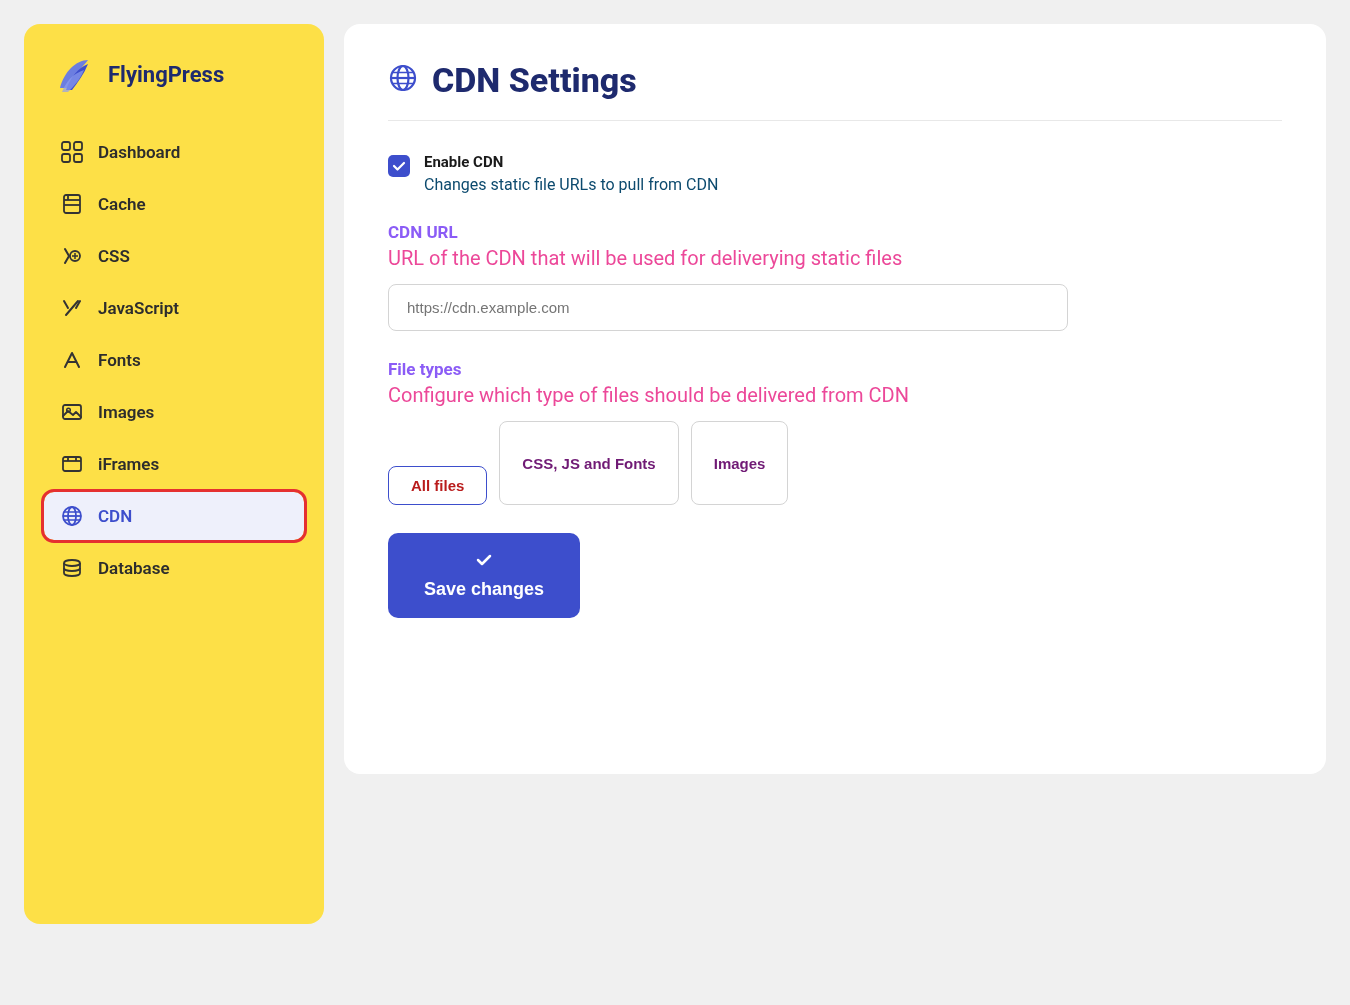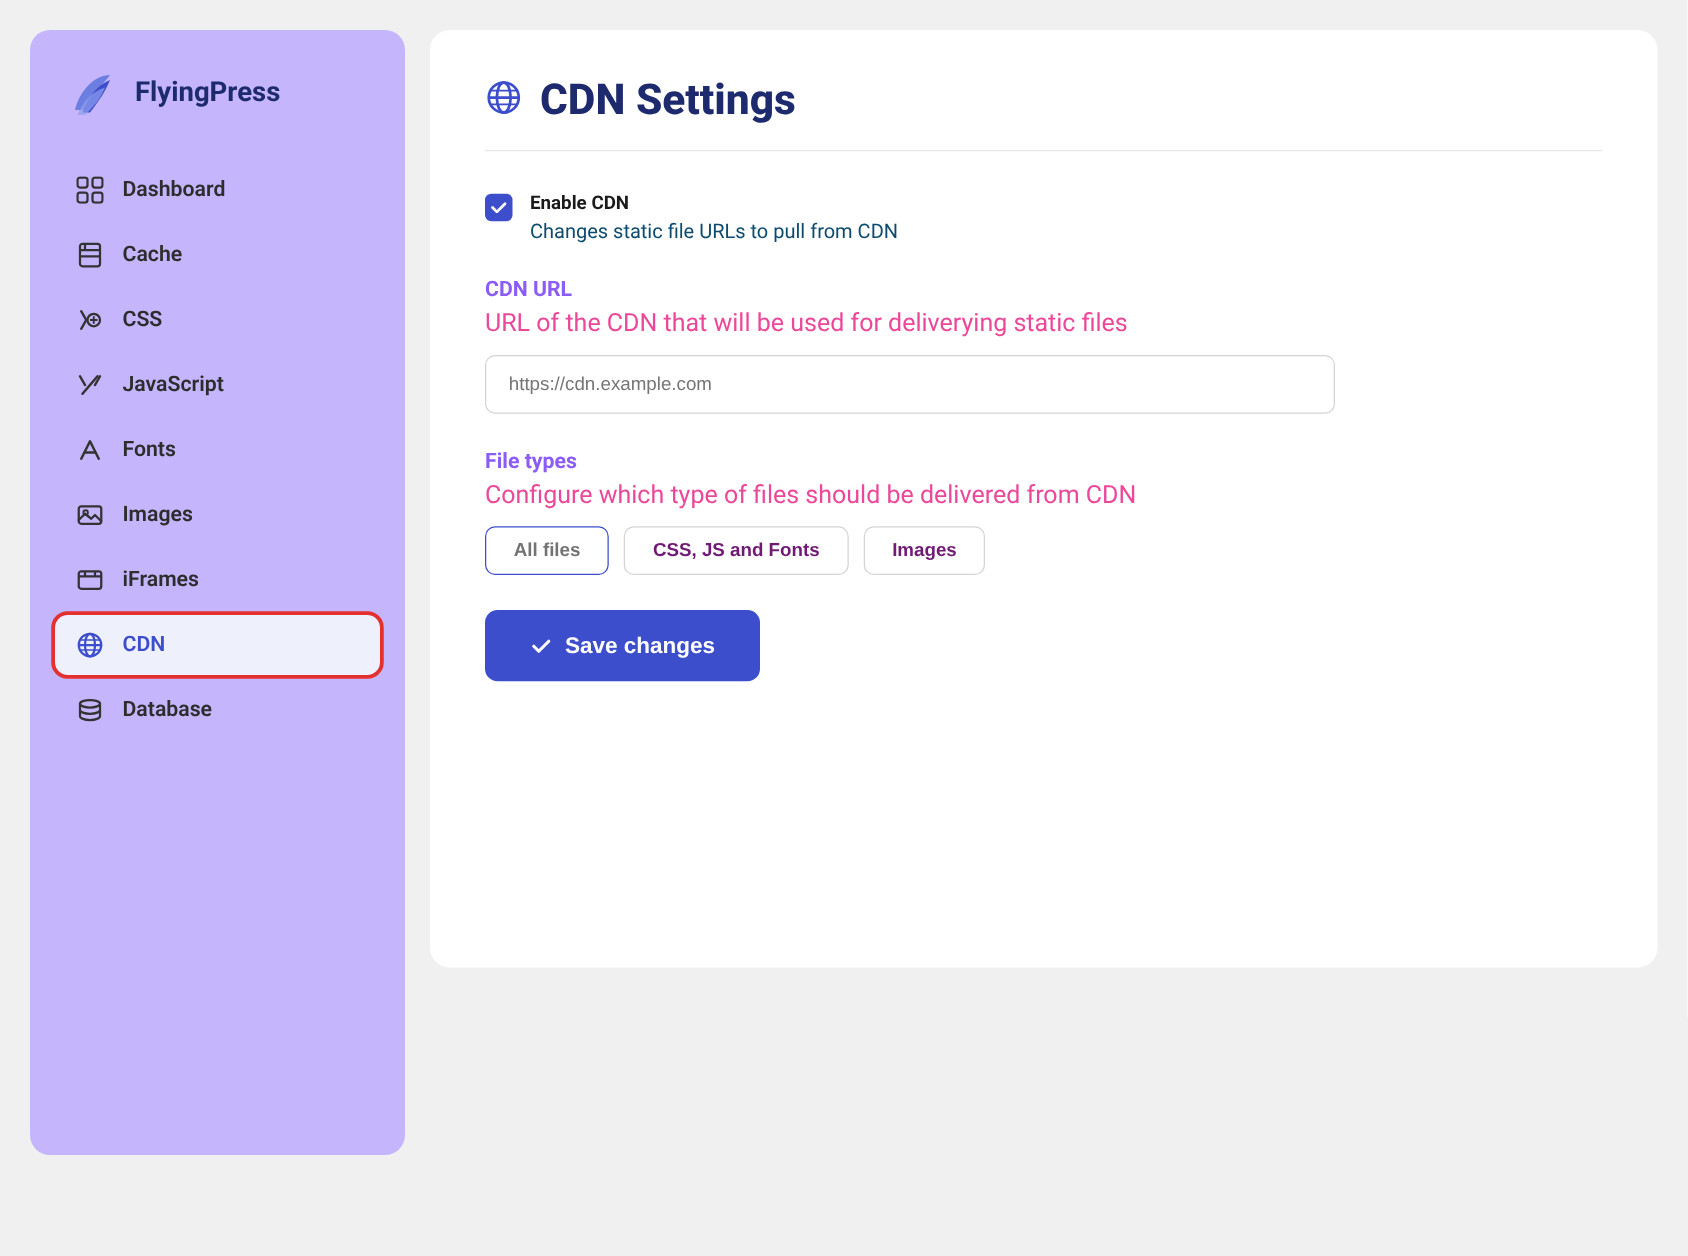--- a/index.html
+++ b/index.html
@@ -7,21 +7,21 @@
       background: #f0f0f0;
       font-family: -apple-system, BlinkMacSystemFont, 'Segoe UI', Roboto, sans-serif;
       display: flex;
       min-height: 100vh;
       padding: 24px;
       gap: 20px;
     }
 
     
     .sidebar {
-      background: #c4b5fd;
+      background: #fde047;
       border-radius: 16px;
       width: 300px;
       min-width: 300px;
       padding: 28px 20px 28px 20px;
       display: flex;
       flex-direction: column;
       gap: 4px;
       height: fit-content;
       min-height: 900px;
     }
@@ -188,38 +188,40 @@
       background: #fff;
       font-size: 15px;
       font-weight: 600;
       color: #701a75;
       cursor: pointer;
       transition: all 0.15s;
     }
 
     .file-type-btn.selected {
       border-color: #3d4ecc;
-      color: #737373;
+      color: #b91c1c;
       background: #fff;
+      margin-top: 45px;
     }
 
     .save-btn {
       display: flex;
       align-items: center;
       gap: 10px;
       background: #3d4ecc;
       color: #fff;
       border: none;
       border-radius: 10px;
       padding: 18px 36px;
       font-size: 18px;
       font-weight: 700;
       cursor: pointer;
       margin-top: 10px;
       transition: background 0.15s;
+      flex-direction: column;
     }
   </style>
 </head>
 <body>
 
 <div class="sidebar">
   <div class="logo-area">
     <svg class="logo-icon" viewBox="0 0 44 44" fill="none" xmlns="http://www.w3.org/2000/svg">
       <path d="M8 36 C12 20, 24 8, 36 8 C30 16, 22 22, 18 36 Z" fill="#6c7ee0"></path>
       <path d="M14 38 C18 26, 26 16, 36 12 C32 22, 26 30, 20 38 Z" fill="#3d4ecc"></path>

